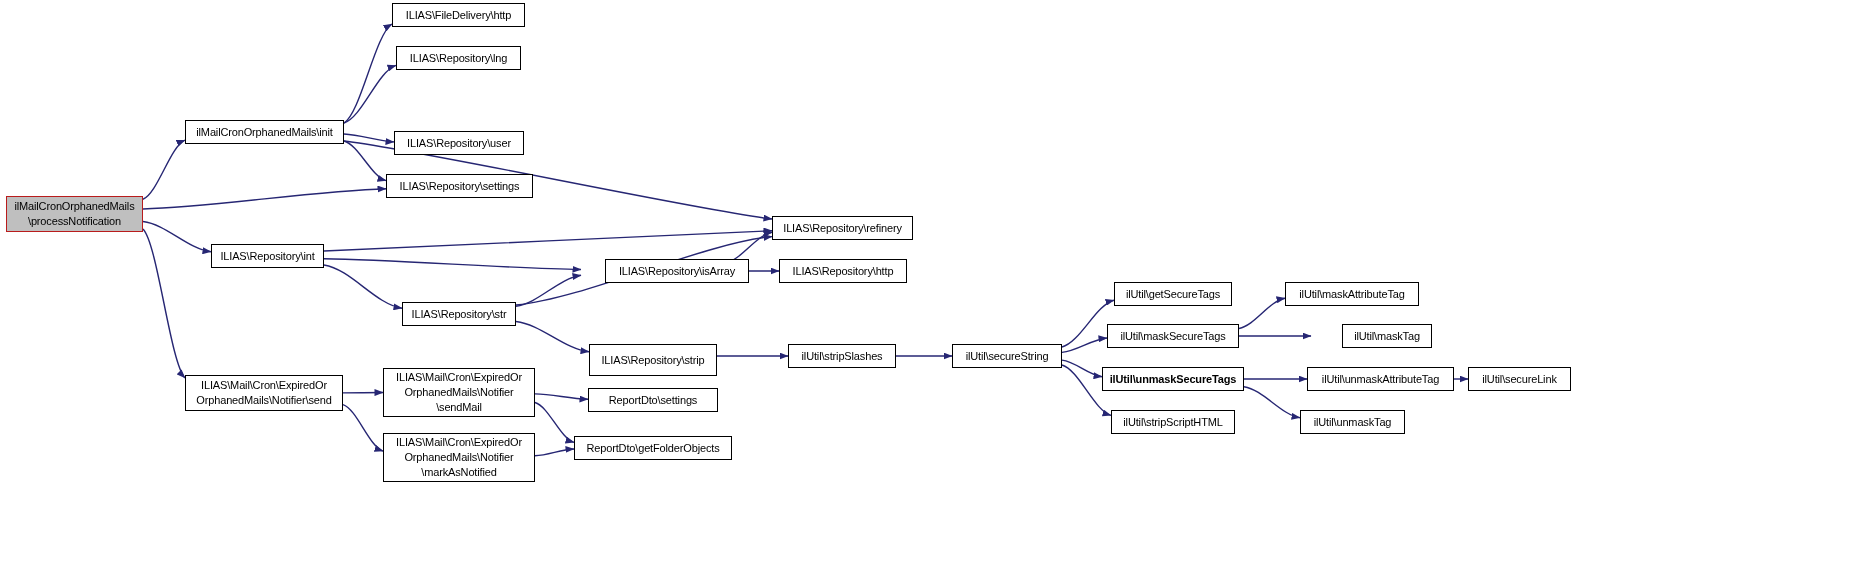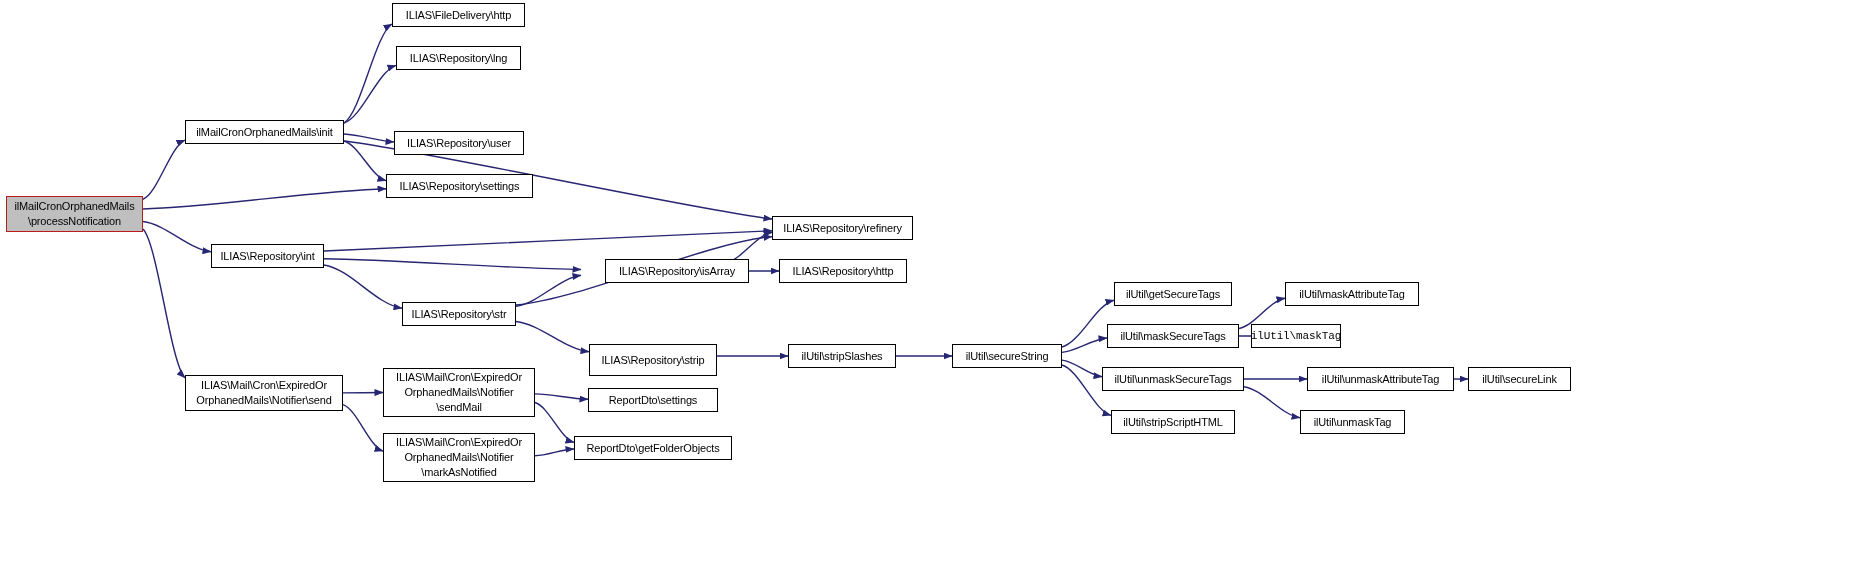--- a/index.html
+++ b/index.html
@@ -112,21 +112,21 @@
 \sendMail</div>
       <div class="node" style="left: 383px; top: 433px; width: 152px; height: 49px;">ILIAS\Mail\Cron\ExpiredOr
 OrphanedMails\Notifier
 \markAsNotified</div>
       <div class="node" style="left: 588px; top: 388px; width: 130px; height: 24px;">ReportDto\settings</div>
       <div class="node" style="left: 574px; top: 436px; width: 158px; height: 24px;">ReportDto\getFolderObjects</div>
       <div class="node" style="left: 788px; top: 344px; width: 108px; height: 24px;">ilUtil\stripSlashes</div>
       <div class="node" style="left: 952px; top: 344px; width: 110px; height: 24px;">ilUtil\secureString</div>
       <div class="node" style="left: 1114px; top: 282px; width: 118px; height: 24px;">ilUtil\getSecureTags</div>
       <div class="node" style="left: 1107px; top: 324px; width: 132px; height: 24px;">ilUtil\maskSecureTags</div>
-      <div class="node" style="left: 1102px; top: 367px; width: 142px; height: 24px;">ilUtil\unmaskSecureTags</div>
+      <div class="node" style="left: 1102px; top: 367px; width: 142px; height: 24px; font-weight: bold;">ilUtil\unmaskSecureTags</div>
       <div class="node" style="left: 1111px; top: 410px; width: 124px; height: 24px;">ilUtil\stripScriptHTML</div>
       <div class="node" style="left: 1285px; top: 282px; width: 134px; height: 24px;">ilUtil\maskAttributeTag</div>
-      <div class="node" style="left: 1251px; top: 324px; width: 90px; height: 24px; font-family: Liberation Mono, monospace;">ilUtil\maskTag</div>
+      <div class="node" style="left: 1342px; top: 324px; width: 90px; height: 24px;">ilUtil\maskTag</div>
       <div class="node" style="left: 1307px; top: 367px; width: 147px; height: 24px;">ilUtil\unmaskAttributeTag</div>
       <div class="node" style="left: 1300px; top: 410px; width: 105px; height: 24px;">ilUtil\unmaskTag</div>
       <div class="node" style="left: 1468px; top: 367px; width: 103px; height: 24px;">ilUtil\secureLink</div>
     </div>
 </div>
 
 </body></html>

